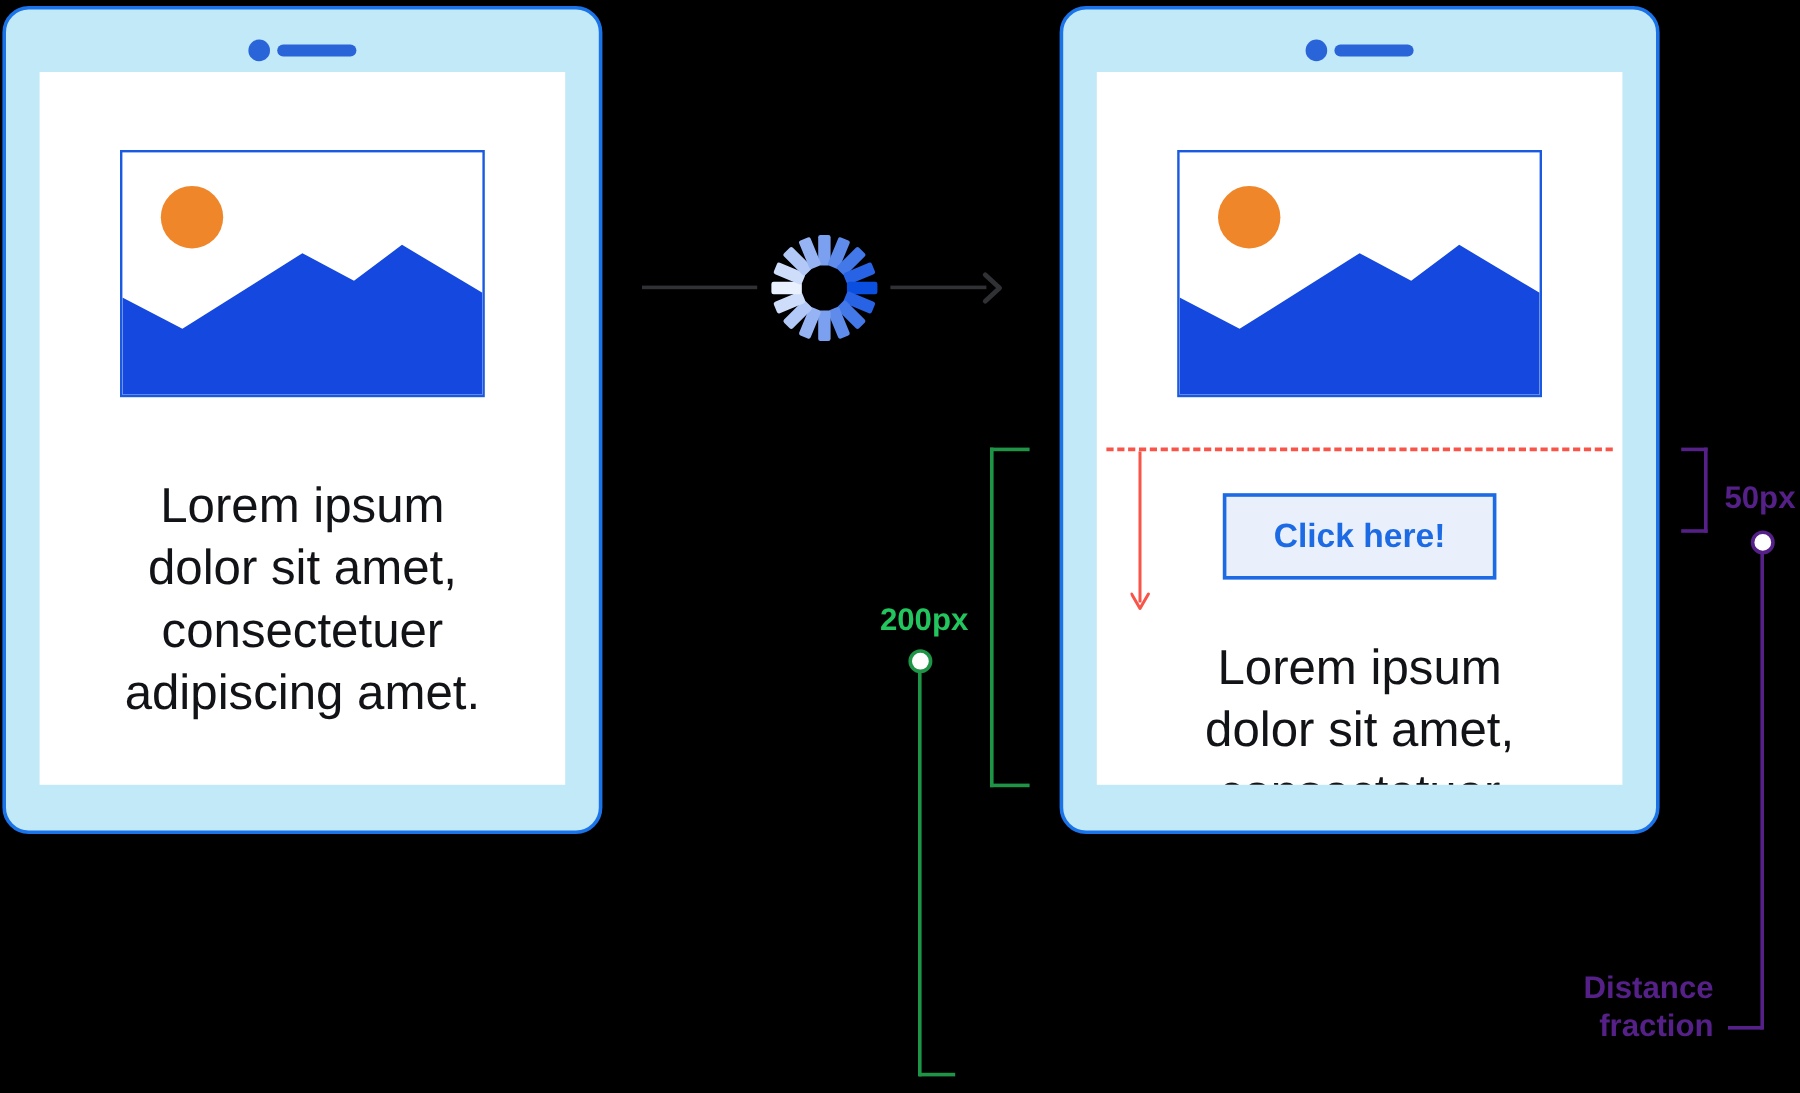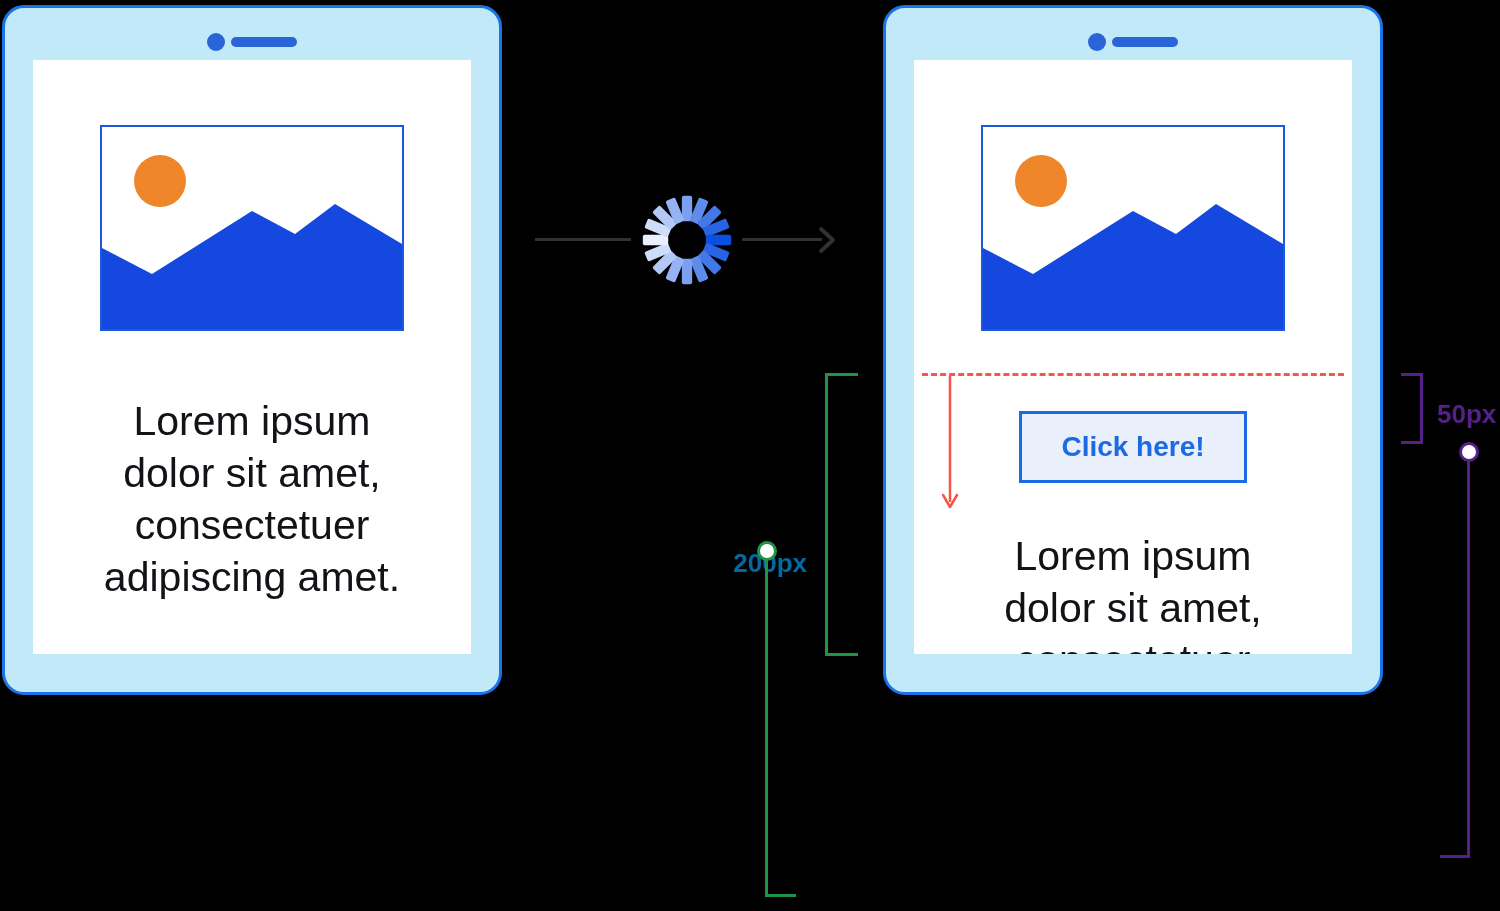--- a/index.html
+++ b/index.html
@@ -53,21 +53,21 @@
   .bracket{position:absolute;box-sizing:border-box;}
   .bracket.green{
     left:825px;top:373px;width:33px;height:283px;
     border-left:3px solid #1e9446;border-top:3px solid #1e9446;border-bottom:3px solid #1e9446;
   }
   .bracket.purple{
     left:1401px;top:373px;width:22px;height:71px;
     border-right:3px solid #552087;border-top:3px solid #552087;border-bottom:3px solid #552087;
   }
   .ann-label{position:absolute;font-weight:bold;font-size:26px;line-height:31px;}
-  .ann-label.green{color:#0369a1;margin-top:47px;}
+  .ann-label.green{color:#22c55e;}
   .ann-label.purple{color:#552087;}
   .leader-dot{
     position:absolute;width:14px;height:14px;border-radius:50%;
     background:#fff;box-sizing:content-box;
   }
   .leader-dot.green{border:3px solid #1e9446;left:757px;top:541px;}
   .leader-dot.purple{border:3px solid #552087;left:1459px;top:442px;}
   .leader-line{position:absolute;}
   .leader-line.green{background:#1e9446;}
   .leader-line.purple{background:#552087;}
@@ -154,14 +154,15 @@
   <div class="ann-label green" style="left:697px;top:501px;width:110px;text-align:right;">200px</div>
   <div class="leader-dot green"></div>
   <div class="leader-line green" style="left:765px;top:560px;width:3px;height:337px;"></div>
   <div class="leader-line green" style="left:766px;top:894px;width:30px;height:3px;"></div>
 
   <div class="bracket purple"></div>
   <div class="ann-label purple" style="left:1437px;top:399px;">50px</div>
   <div class="leader-dot purple"></div>
   <div class="leader-line purple" style="left:1467px;top:461px;width:3px;height:397px;"></div>
   <div class="leader-line purple" style="left:1440px;top:855px;width:29px;height:3px;"></div>
+  <div class="ann-label purple" style="left:1298px;top:808px;width:130px;text-align:right;">Distance fraction</div>
 
 </div>
 
 </body></html>

